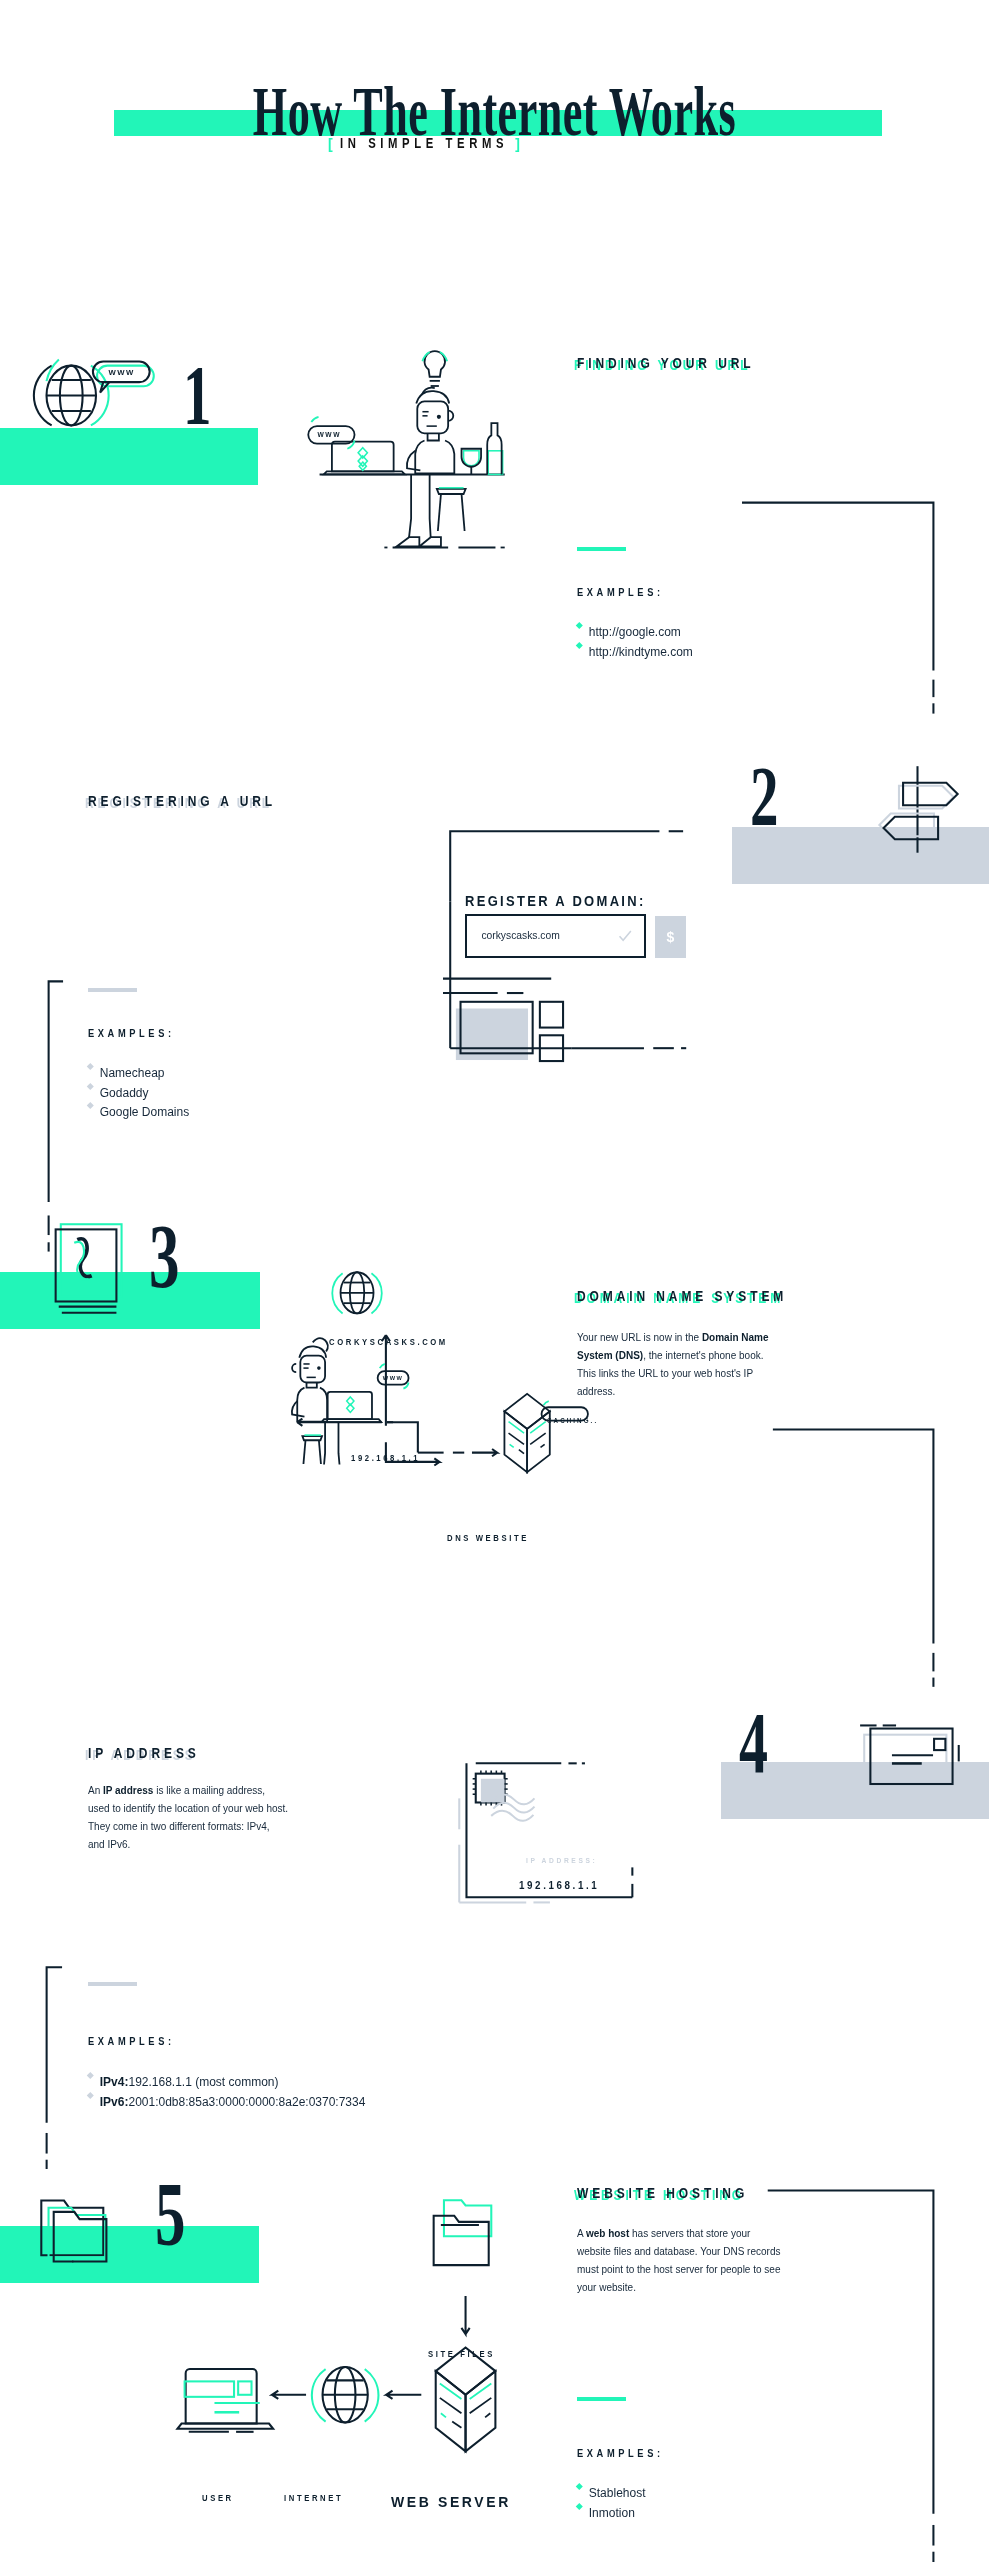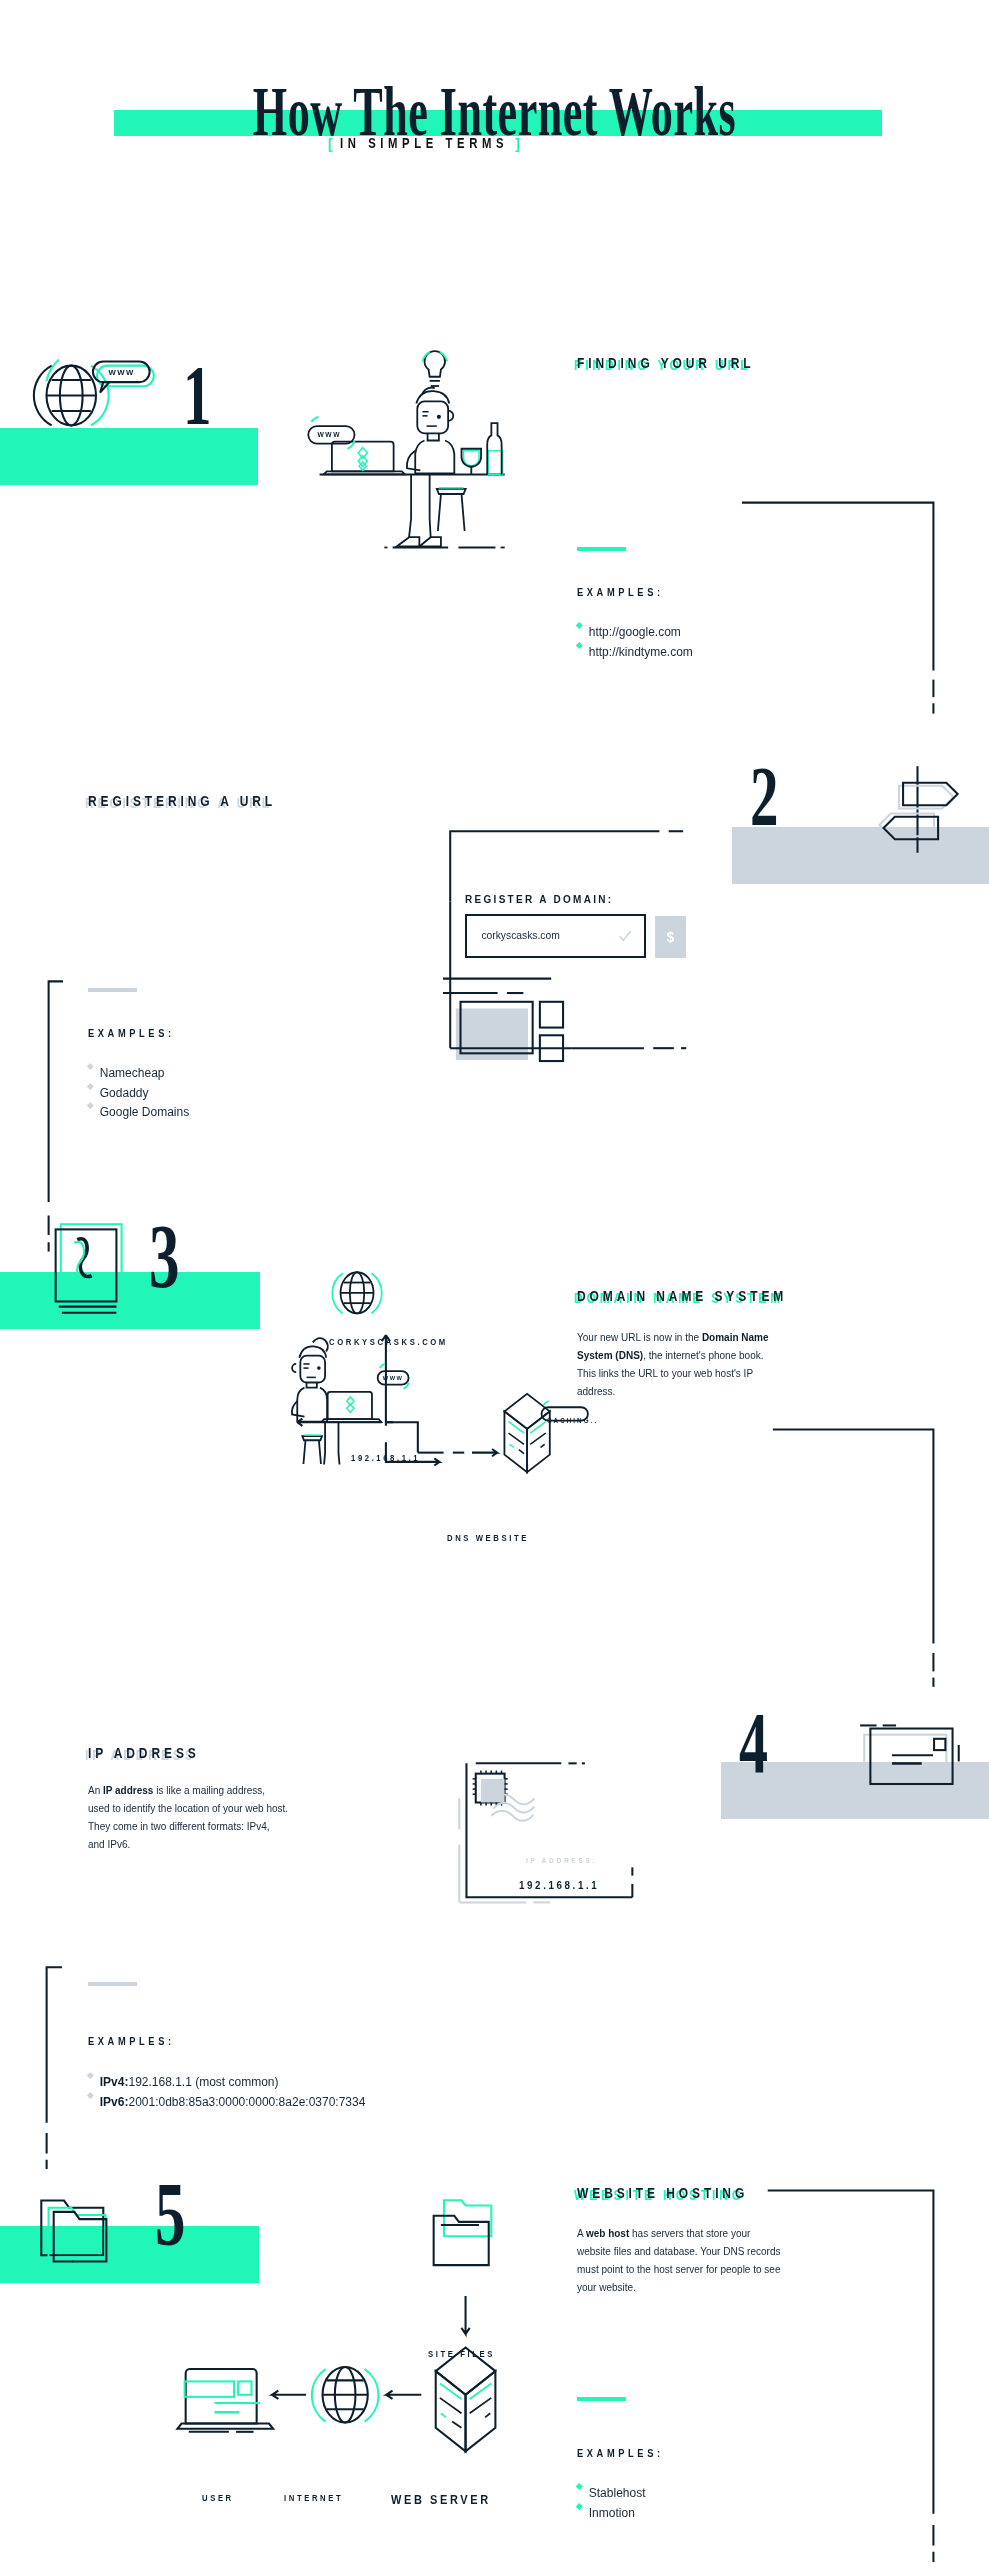--- a/index.html
+++ b/index.html
@@ -264,21 +264,21 @@
     <line x1="124" y1="328" x2="156" y2="328" class="ln" stroke-width="4"></line>
     <rect x="25" y="358" width="140" height="100" fill="#ccd4de"></rect>
     <rect x="34" y="345" width="140" height="100" class="ln" stroke-width="4" fill="none"></rect>
     <rect x="188" y="345" width="45" height="50" class="ln" stroke-width="4" fill="none"></rect>
     <rect x="188" y="410" width="45" height="50" class="ln" stroke-width="4" fill="none"></rect>
     <line x1="14" y1="435" x2="250" y2="435" class="ln" stroke-width="4"></line>
     <line x1="250" y1="435" x2="390" y2="435" class="ln" stroke-width="4"></line>
     <line x1="408" y1="435" x2="448" y2="435" class="ln" stroke-width="4"></line>
     <line x1="462" y1="435" x2="472" y2="435" class="ln" stroke-width="4"></line>
   </svg>
-  <div class="caption" style="left:465px;top:893px;font-size:10px;letter-spacing:2.3px;">REGISTER A DOMAIN:</div>
+  <div class="caption" style="left:465px;top:893px;font-size:13px;letter-spacing:2.3px;">REGISTER A DOMAIN:</div>
   <div style="position:absolute;left:465px;top:914px;width:181px;height:44px;border:2.1px solid #0d1f2d;background:#fff;">
     <span style="position:absolute;left:14.4px;top:14px;font-size:10.3px;color:#16283a;" title="yourdomain.com">corkyscasks.com</span>
     <svg style="position:absolute;right:11.3px;top:13.4px;" width="14.4" height="14.4" viewBox="0 0 28 28">
       <path d="M3 14 L 10 22 L 25 4" stroke="#ccd4de" stroke-width="3" fill="none"></path>
     </svg>
   </div>
   <div style="position:absolute;left:655px;top:916px;width:31px;height:42px;background:#ccd4de;display:flex;align-items:center;justify-content:center;">
     <span style="font-size:14px;font-weight:700;color:#ffffff;">$</span>
   </div>
 
@@ -516,21 +516,21 @@
     <path d="M172 454 h 170 l 8 10 h -186z" class="ln" stroke-width="4"></path>
     <line x1="186" y1="470" x2="264" y2="470" class="ln" stroke-width="4"></line>
     <line x1="278" y1="470" x2="312" y2="470" class="ln" stroke-width="4"></line>
     <rect x="178" y="372" width="96" height="30" class="lnG" stroke-width="4"></rect>
     <rect x="282" y="372" width="26" height="26" class="lnG" stroke-width="4"></rect>
     <line x1="236" y1="414" x2="324" y2="414" class="lnG" stroke-width="4"></line>
     <line x1="236" y1="432" x2="284" y2="432" class="lnG" stroke-width="5"></line>
   </svg>
 
   <div class="caption" style="left:413px;top:2349px;font-size:7.7px;letter-spacing:2.6px;padding-left:15px;">SITE FILES</div>
-  <div class="caption" style="left:391px;top:2493px;font-size:11px;letter-spacing:2.6px;">WEB SERVER</div>
+  <div class="caption" style="left:391px;top:2493px;font-size:14px;letter-spacing:2.6px;">WEB SERVER</div>
   <div class="caption" style="left:284px;top:2493px;font-size:7.7px;letter-spacing:2.6px;">INTERNET</div>
   <div class="caption" style="left:202px;top:2493px;font-size:7.7px;letter-spacing:2.6px;">USER</div>
 
   <div class="heading green" style="left:577px;top:2185px;">
     <span class="shadow">WEBSITE HOSTING</span><span>WEBSITE HOSTING</span>
   </div>
   <div class="para" style="left:577px;top:2225px;width:206px;">
     <span>A </span><b>web host</b><span> has servers that store your website files and database. Your DNS records must point to the host server for people to see your website.</span>
   </div>
   <div class="rule green" style="left:577px;top:2397px;width:49px;"></div>

